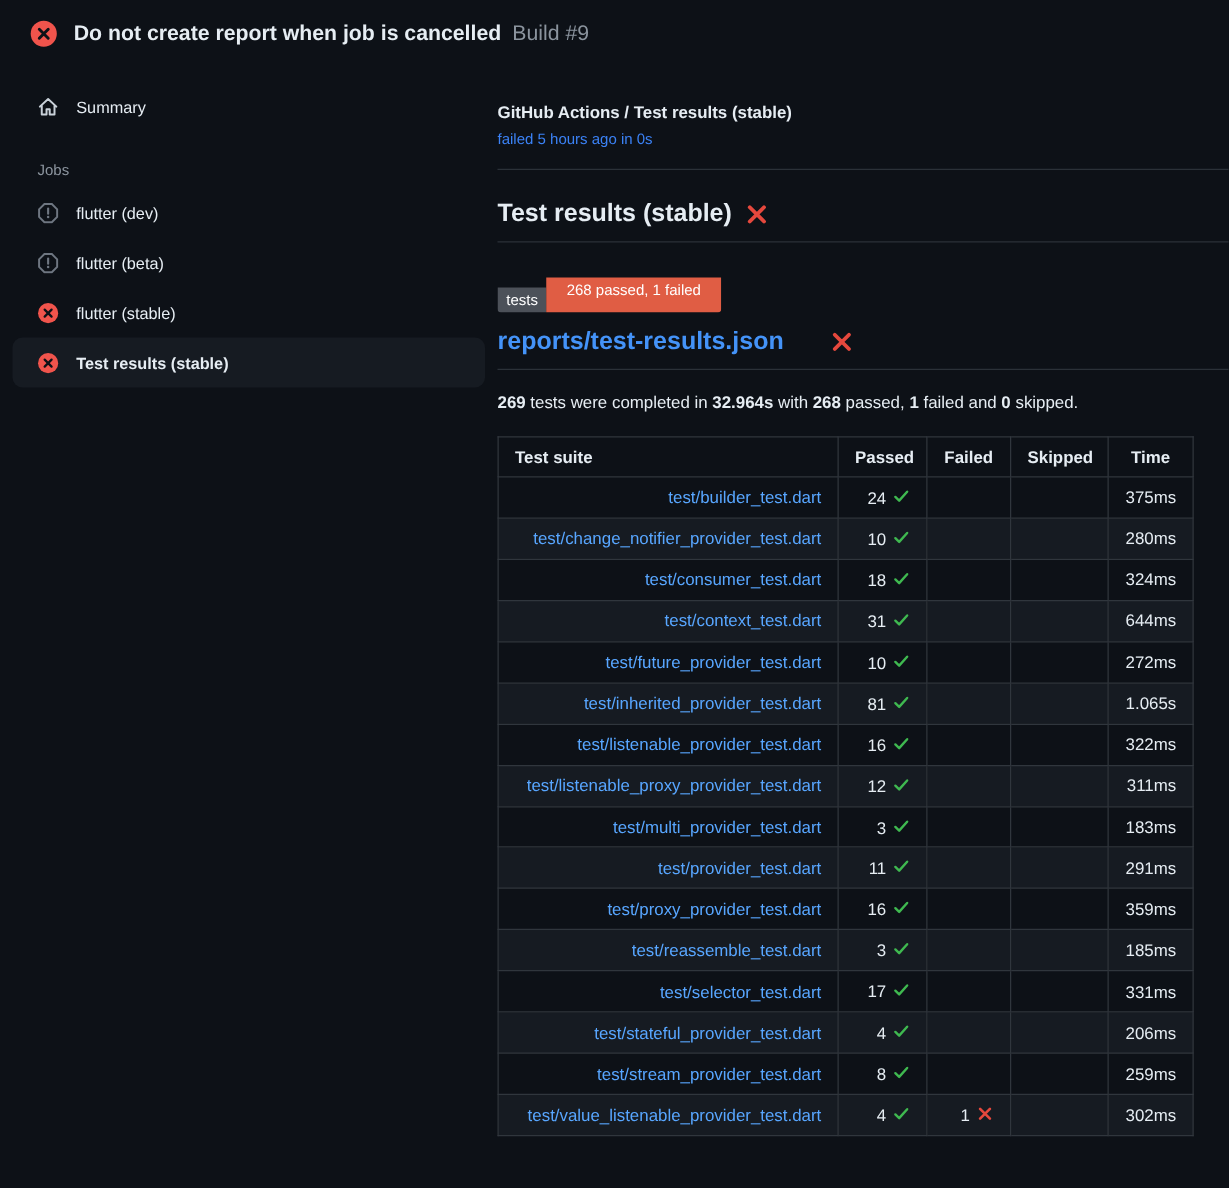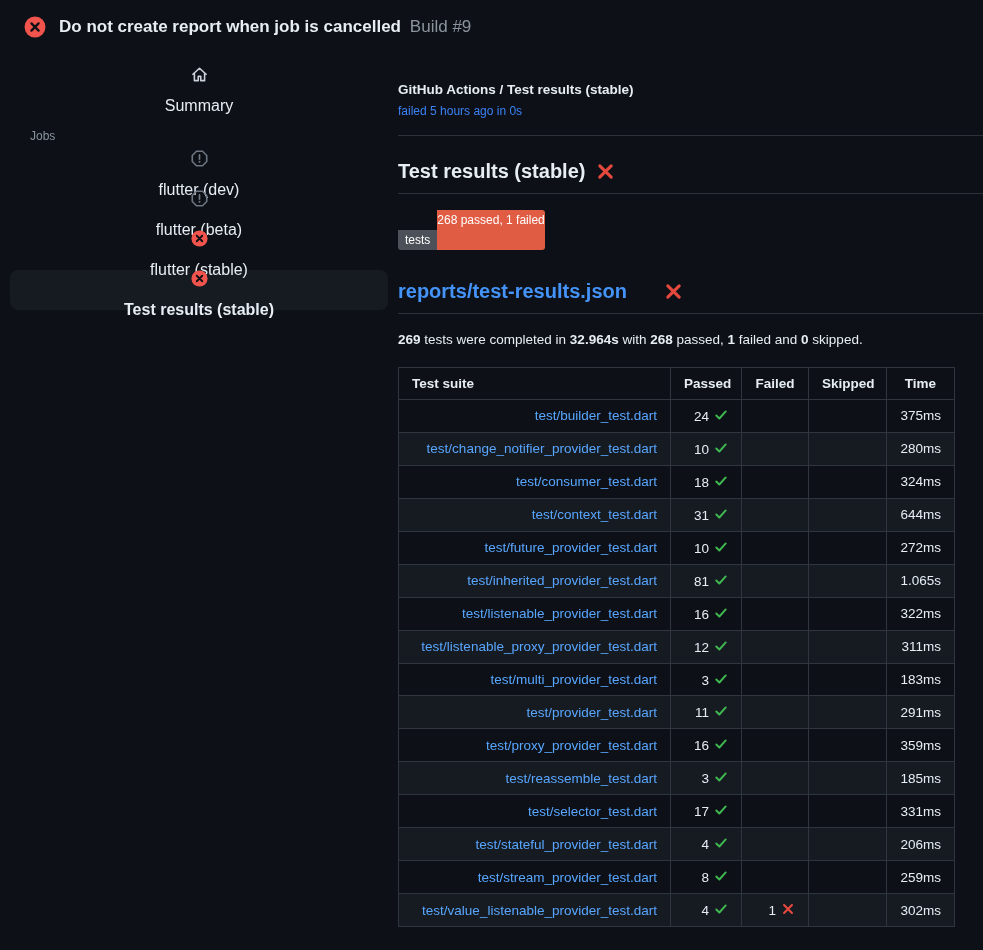--- a/index.html
+++ b/index.html
@@ -15,21 +15,21 @@
   .top-title { font-size:17px; font-weight:700; color:#e6edf3; }
   .top-build { font-size:17px; font-weight:400; color:#8b949e; margin-left:5px; }
 
   .layout { display:flex; align-items:flex-start; }
 
   
   .sidebar { width:398px; flex:none; padding-top:14px; }
   .side-item {
     display:flex; align-items:center; gap:14px;
     margin:0 10px; padding:0 20px; height:40px;
-    border-radius:8px; font-size:16px; color:#e6edf3; cursor:pointer;flex-direction:column;
+    border-radius:8px; font-size:13px; color:#e6edf3; cursor:pointer;
   }
   .side-item.summary { height:38px; }
   .side-item.selected { background:#161b22; font-weight:700; }
   .side-item .ic { flex:none; display:block; }
   .jobs-label { color:#8b949e; font-size:12px; padding:0 30px; margin:25px 0 7px 0; }
 
   
   .main { flex:1; min-width:0; padding-top:30px; }
   .crumb { font-size:13.5px; font-weight:700; color:#e6edf3; }
   .run-meta { font-size:12px; color:#3b82f6; margin-top:7px; }
@@ -39,21 +39,21 @@
     display:flex; align-items:center; gap:11px;
     font-size:20px; font-weight:600; color:#e6edf3;
     margin:24px 0 0 0; padding-bottom:10px; border-bottom:1px solid #2b3138;
   }
   .section-h .ic { display:block; }
   a.report-link { color:#4493f8; text-decoration:none; }
 
   .badge { display:inline-flex; margin-top:16px; font-size:12px; line-height:14px;
            border-radius:3px; overflow:hidden; color:#fff; }
   .badge .bk { padding:3px 7px; }
-  .badge .bv { padding:3px 0; }
+  .badge .bv { padding:3px 16px;margin-top:12px; }
 
   .summary-line { font-size:13.5px; color:#e6edf3; margin:18px 0 0 0; }
   .summary-line b { font-weight:700; }
 
   table.results {
     border-collapse:collapse; table-layout:fixed;
     width:556px; margin-top:20px; font-size:13.5px;
   }
   .results th, .results td { border:1px solid #30363d; padding:8px 13px; overflow:hidden; white-space:nowrap; }
   .results th { font-weight:700; color:#e6edf3; text-align:center; }
@@ -139,21 +139,21 @@
             <path d="M3.2 3.2l9.6 9.6M12.8 3.2l-9.6 9.6" stroke="#e5483d" stroke-width="2.6" stroke-linecap="round" fill="none"></path>
           </svg>
         </span>
     </h2>
 
     <span class="badge">
       <span class="bk" style="background: rgb(76, 81, 89); margin-top: 20px;">tests</span>
       <span class="bv" style="background: rgb(224, 93, 68);">268 passed, 1 failed</span>
     </span>
 
-    <h2 class="section-h" style="margin-top:30px;gap:37px;">
+    <h2 class="section-h" style="margin-top:12px;gap:37px;">
       <a class="report-link" href="#">reports/test-results.json</a>
       <span id="rep-cross-slot" style="display:flex;">
           <svg class="ic" width="19" height="19" viewBox="0 0 16 16">
             <path d="M3.2 3.2l9.6 9.6M12.8 3.2l-9.6 9.6" stroke="#e5483d" stroke-width="2.6" stroke-linecap="round" fill="none"></path>
           </svg>
         </span>
     </h2>
 
     <p class="summary-line">
       <b>269</b><span> tests were completed in </span><b>32.964s</b><span> with </span><b>268</b><span> passed, </span><b>1</b><span> failed and </span><b>0</b><span> skipped.</span>

